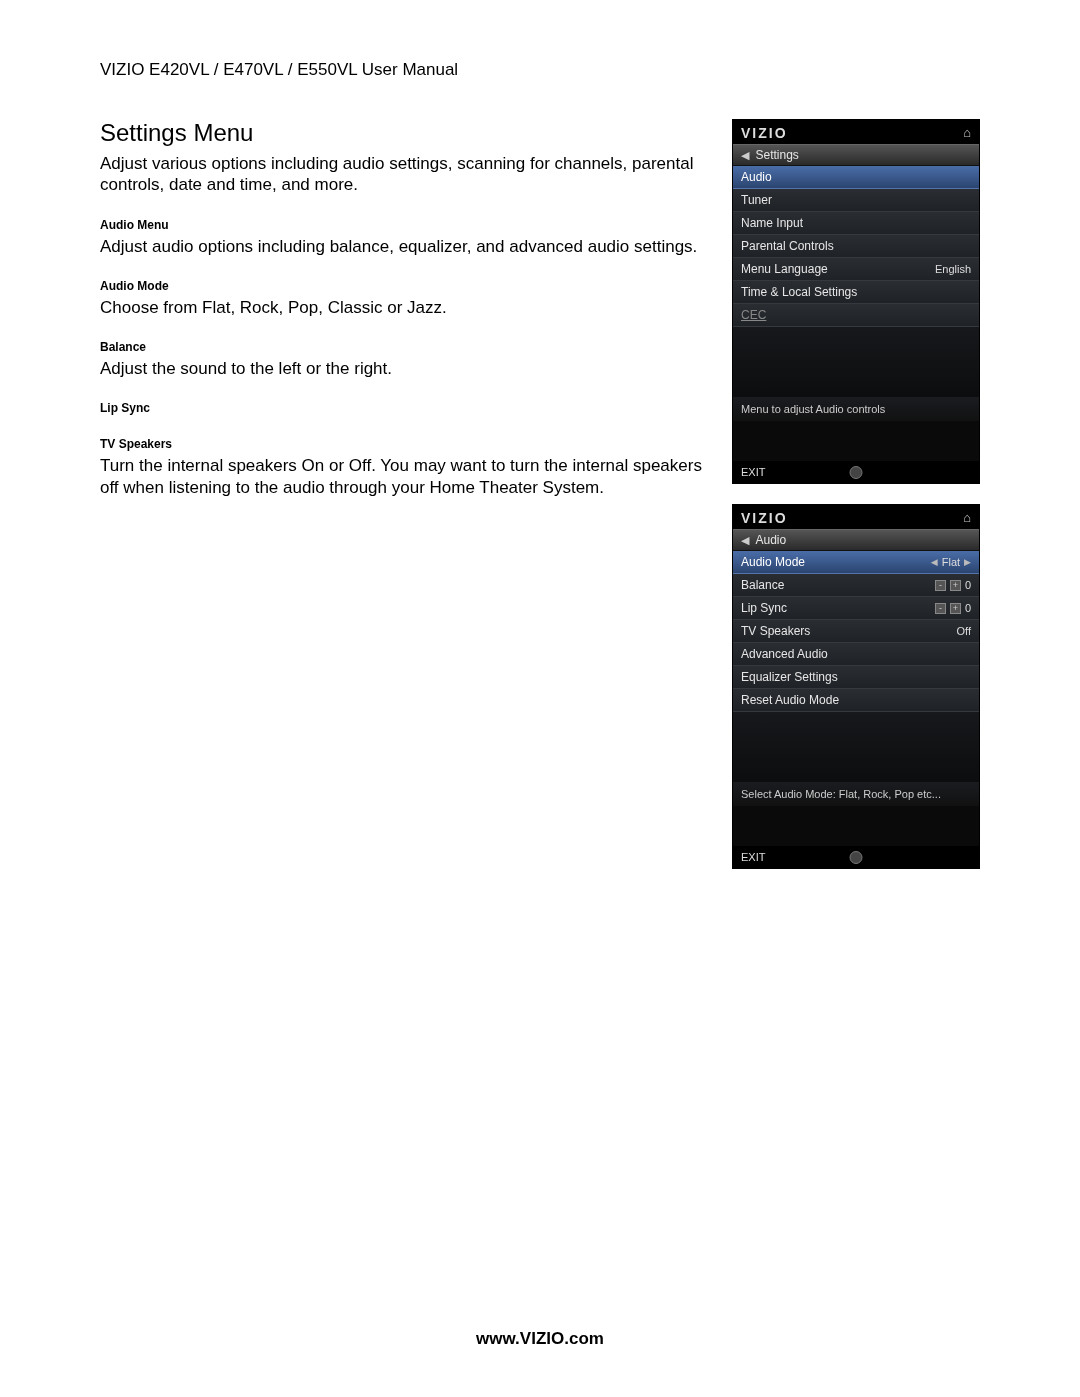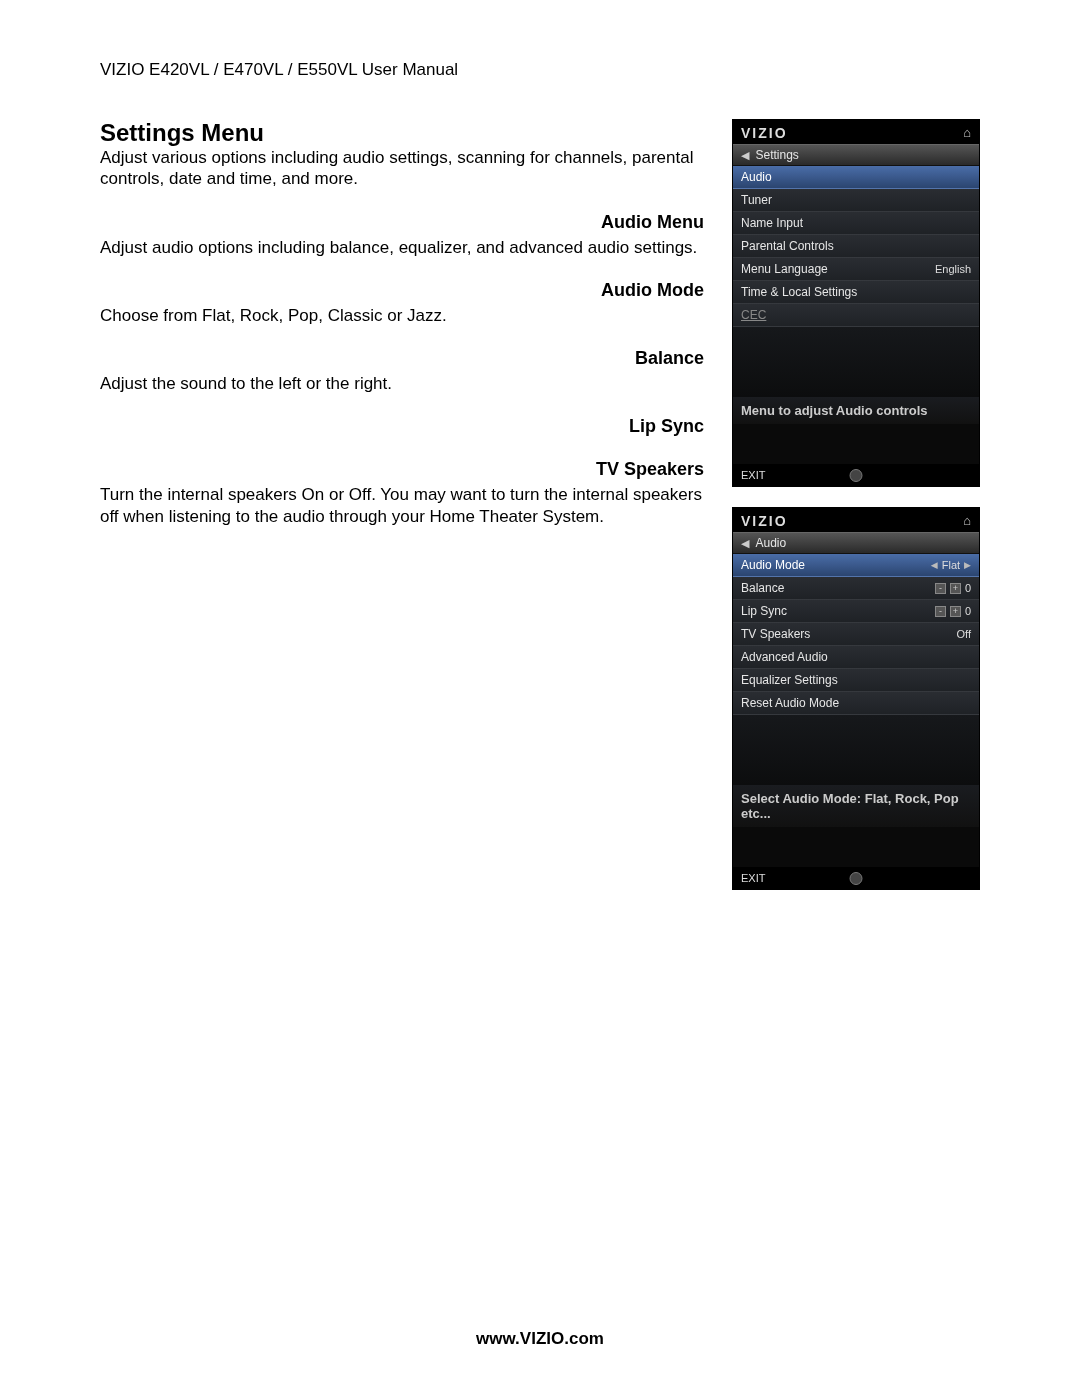--- a/index.html
+++ b/index.html
@@ -23,28 +23,28 @@
   .textcol {
     flex: 1;
     min-width: 0;
   }
   .screencol {
     width: 248px;
     flex-shrink: 0;
   }
   h1 {
     font-size: 24px;
-    font-weight: bold;
+    font-weight: normal;
+    margin-bottom: 6px;
   }
   h2 {
-    font-size: 18px;
+    font-size: 12px;
     font-weight: bold;
     margin-top: 22px;
     margin-bottom: 4px;
-    text-align: right;
   }
   p {
     font-size: 17px;
     line-height: 1.25;
   }
   .footer {
     position: absolute;
     bottom: 48px;
     left: 0;
     width: 100%;
@@ -126,24 +126,23 @@
     line-height:9px;
     font-size:9px;
     color:#ccc;
   }
   .osd .spacer {
     height: 70px;
     background: linear-gradient(180deg,#16181b 0%, #0c0d0e 100%);
   }
   .osd .hint {
     padding: 6px 8px;
-    font-size: 13px;
+    font-size: 11px;
     color: #ccc;
     background: linear-gradient(180deg,#1a1c20 0%, #111 100%);
-    font-weight: bold;
   }
   .osd .spacer2 {
     height: 40px;
     background: #0a0a0a;
   }
   .osd .footerbar {
     display: flex;
     align-items: center;
     padding: 5px 8px;
     background: #000;

